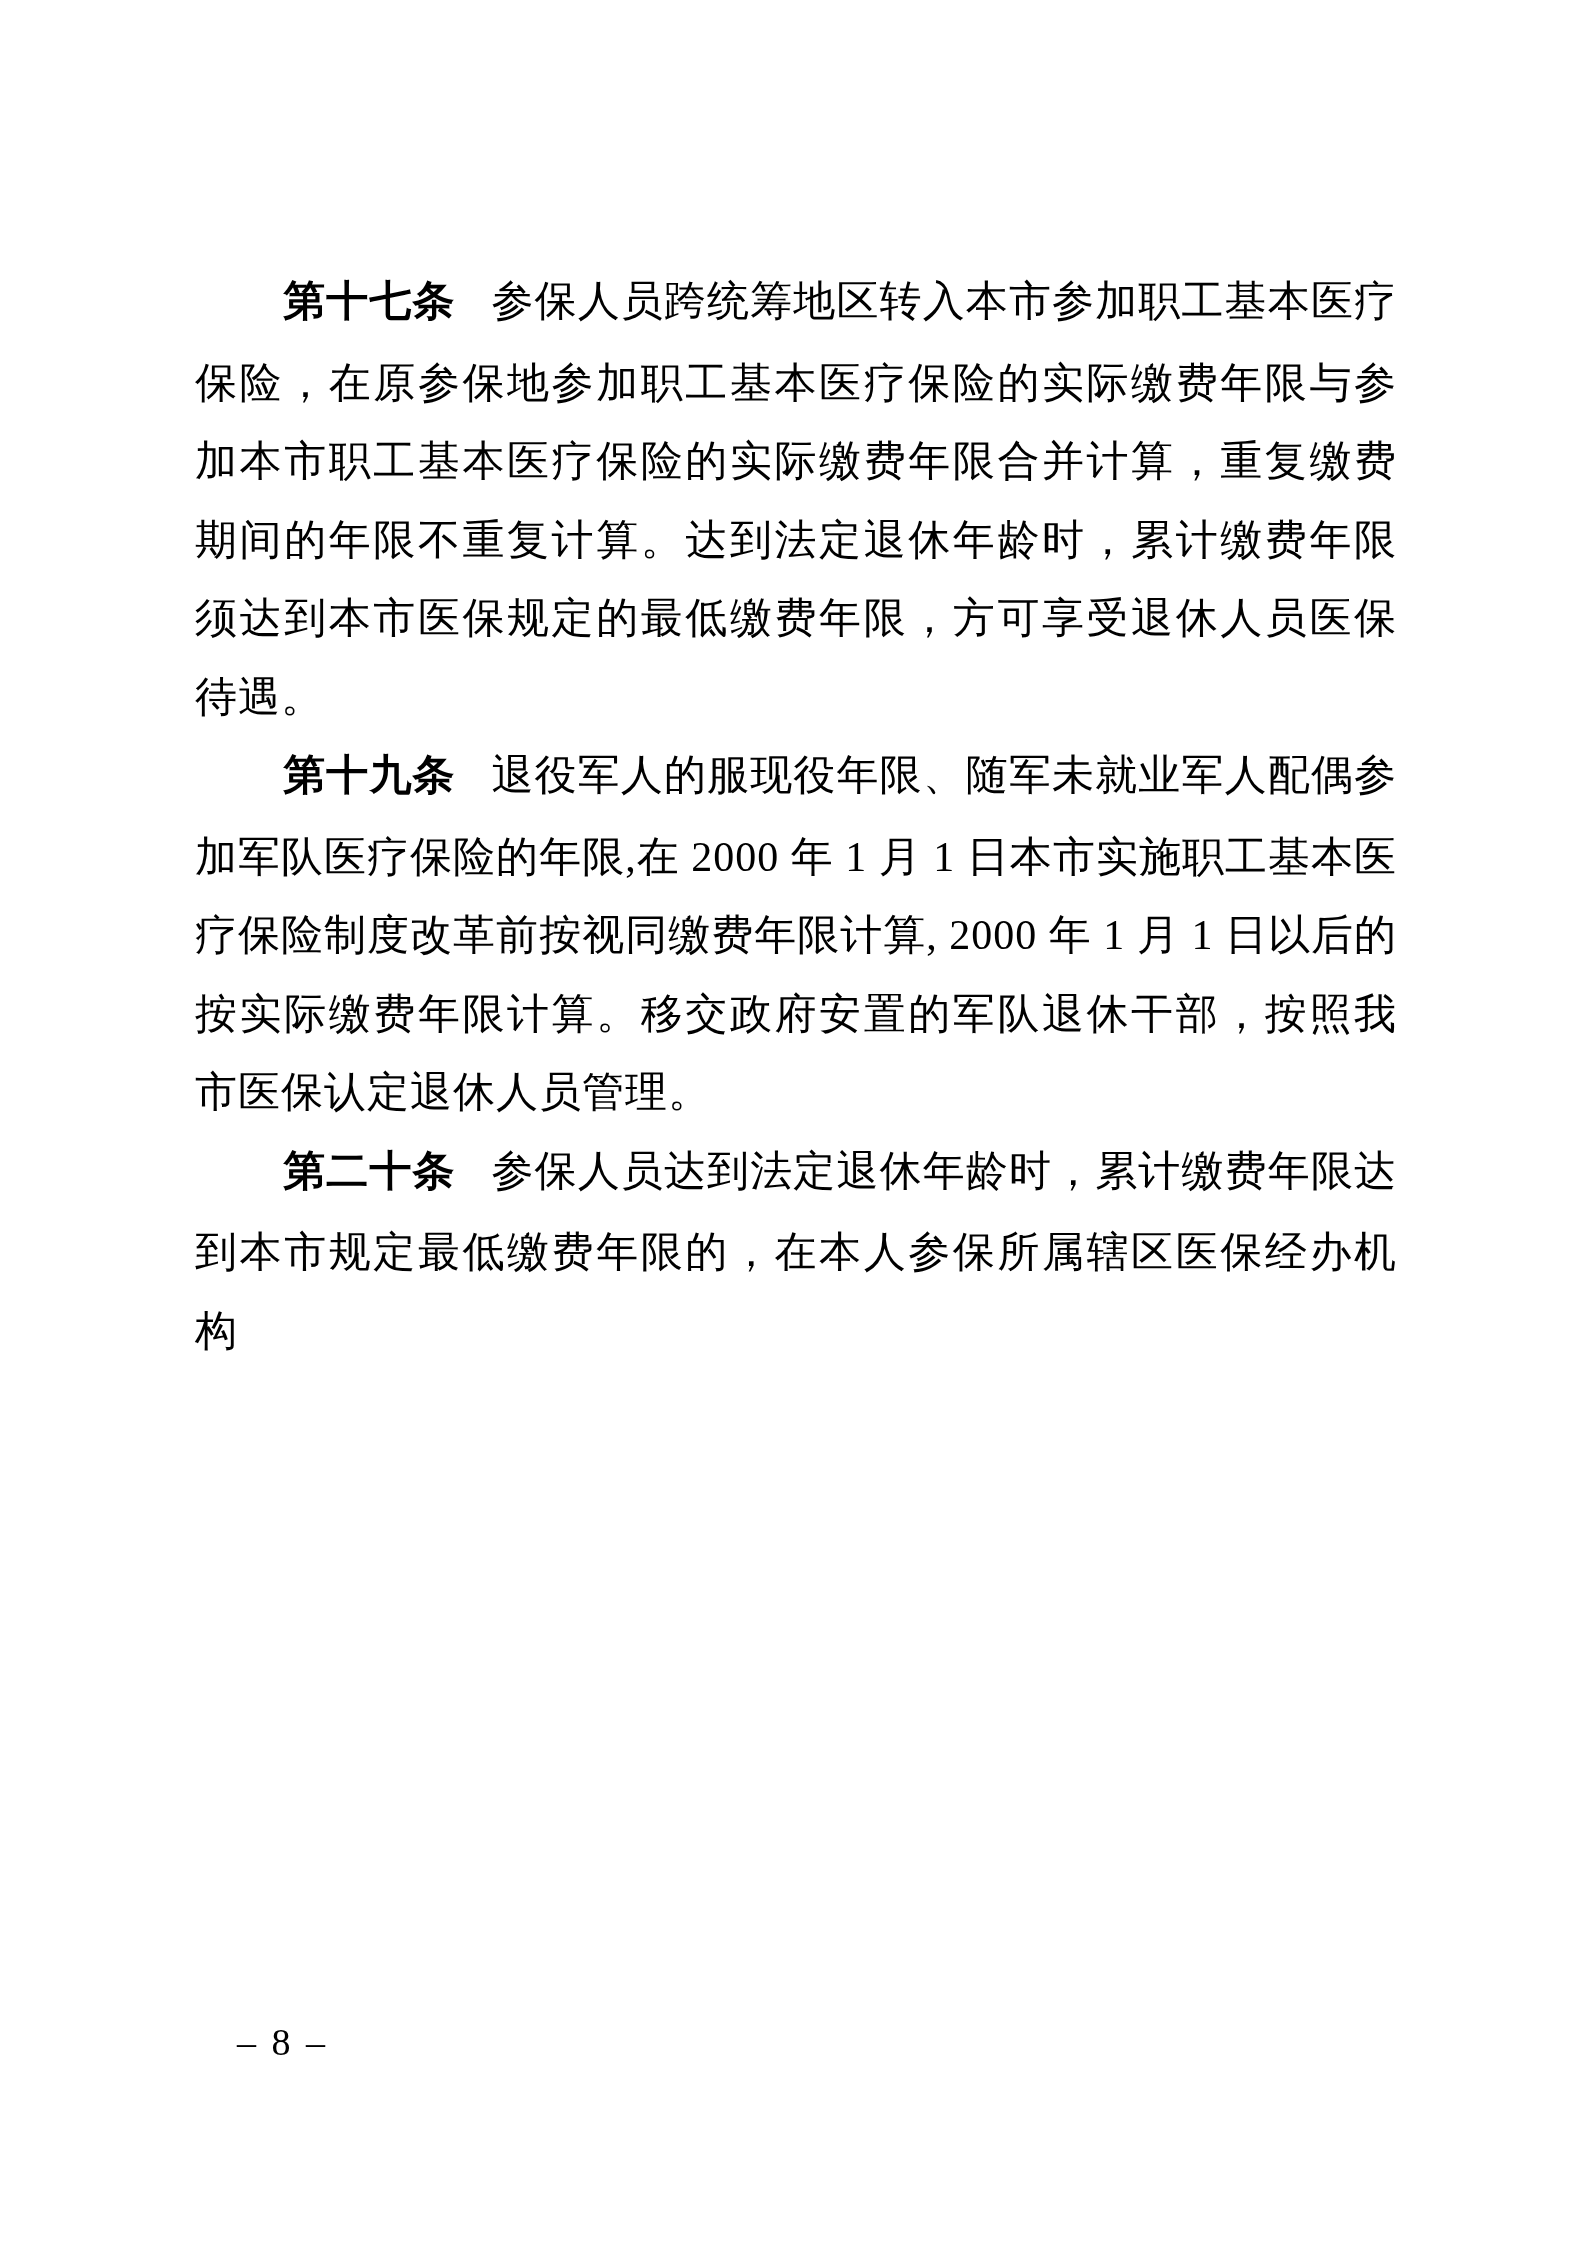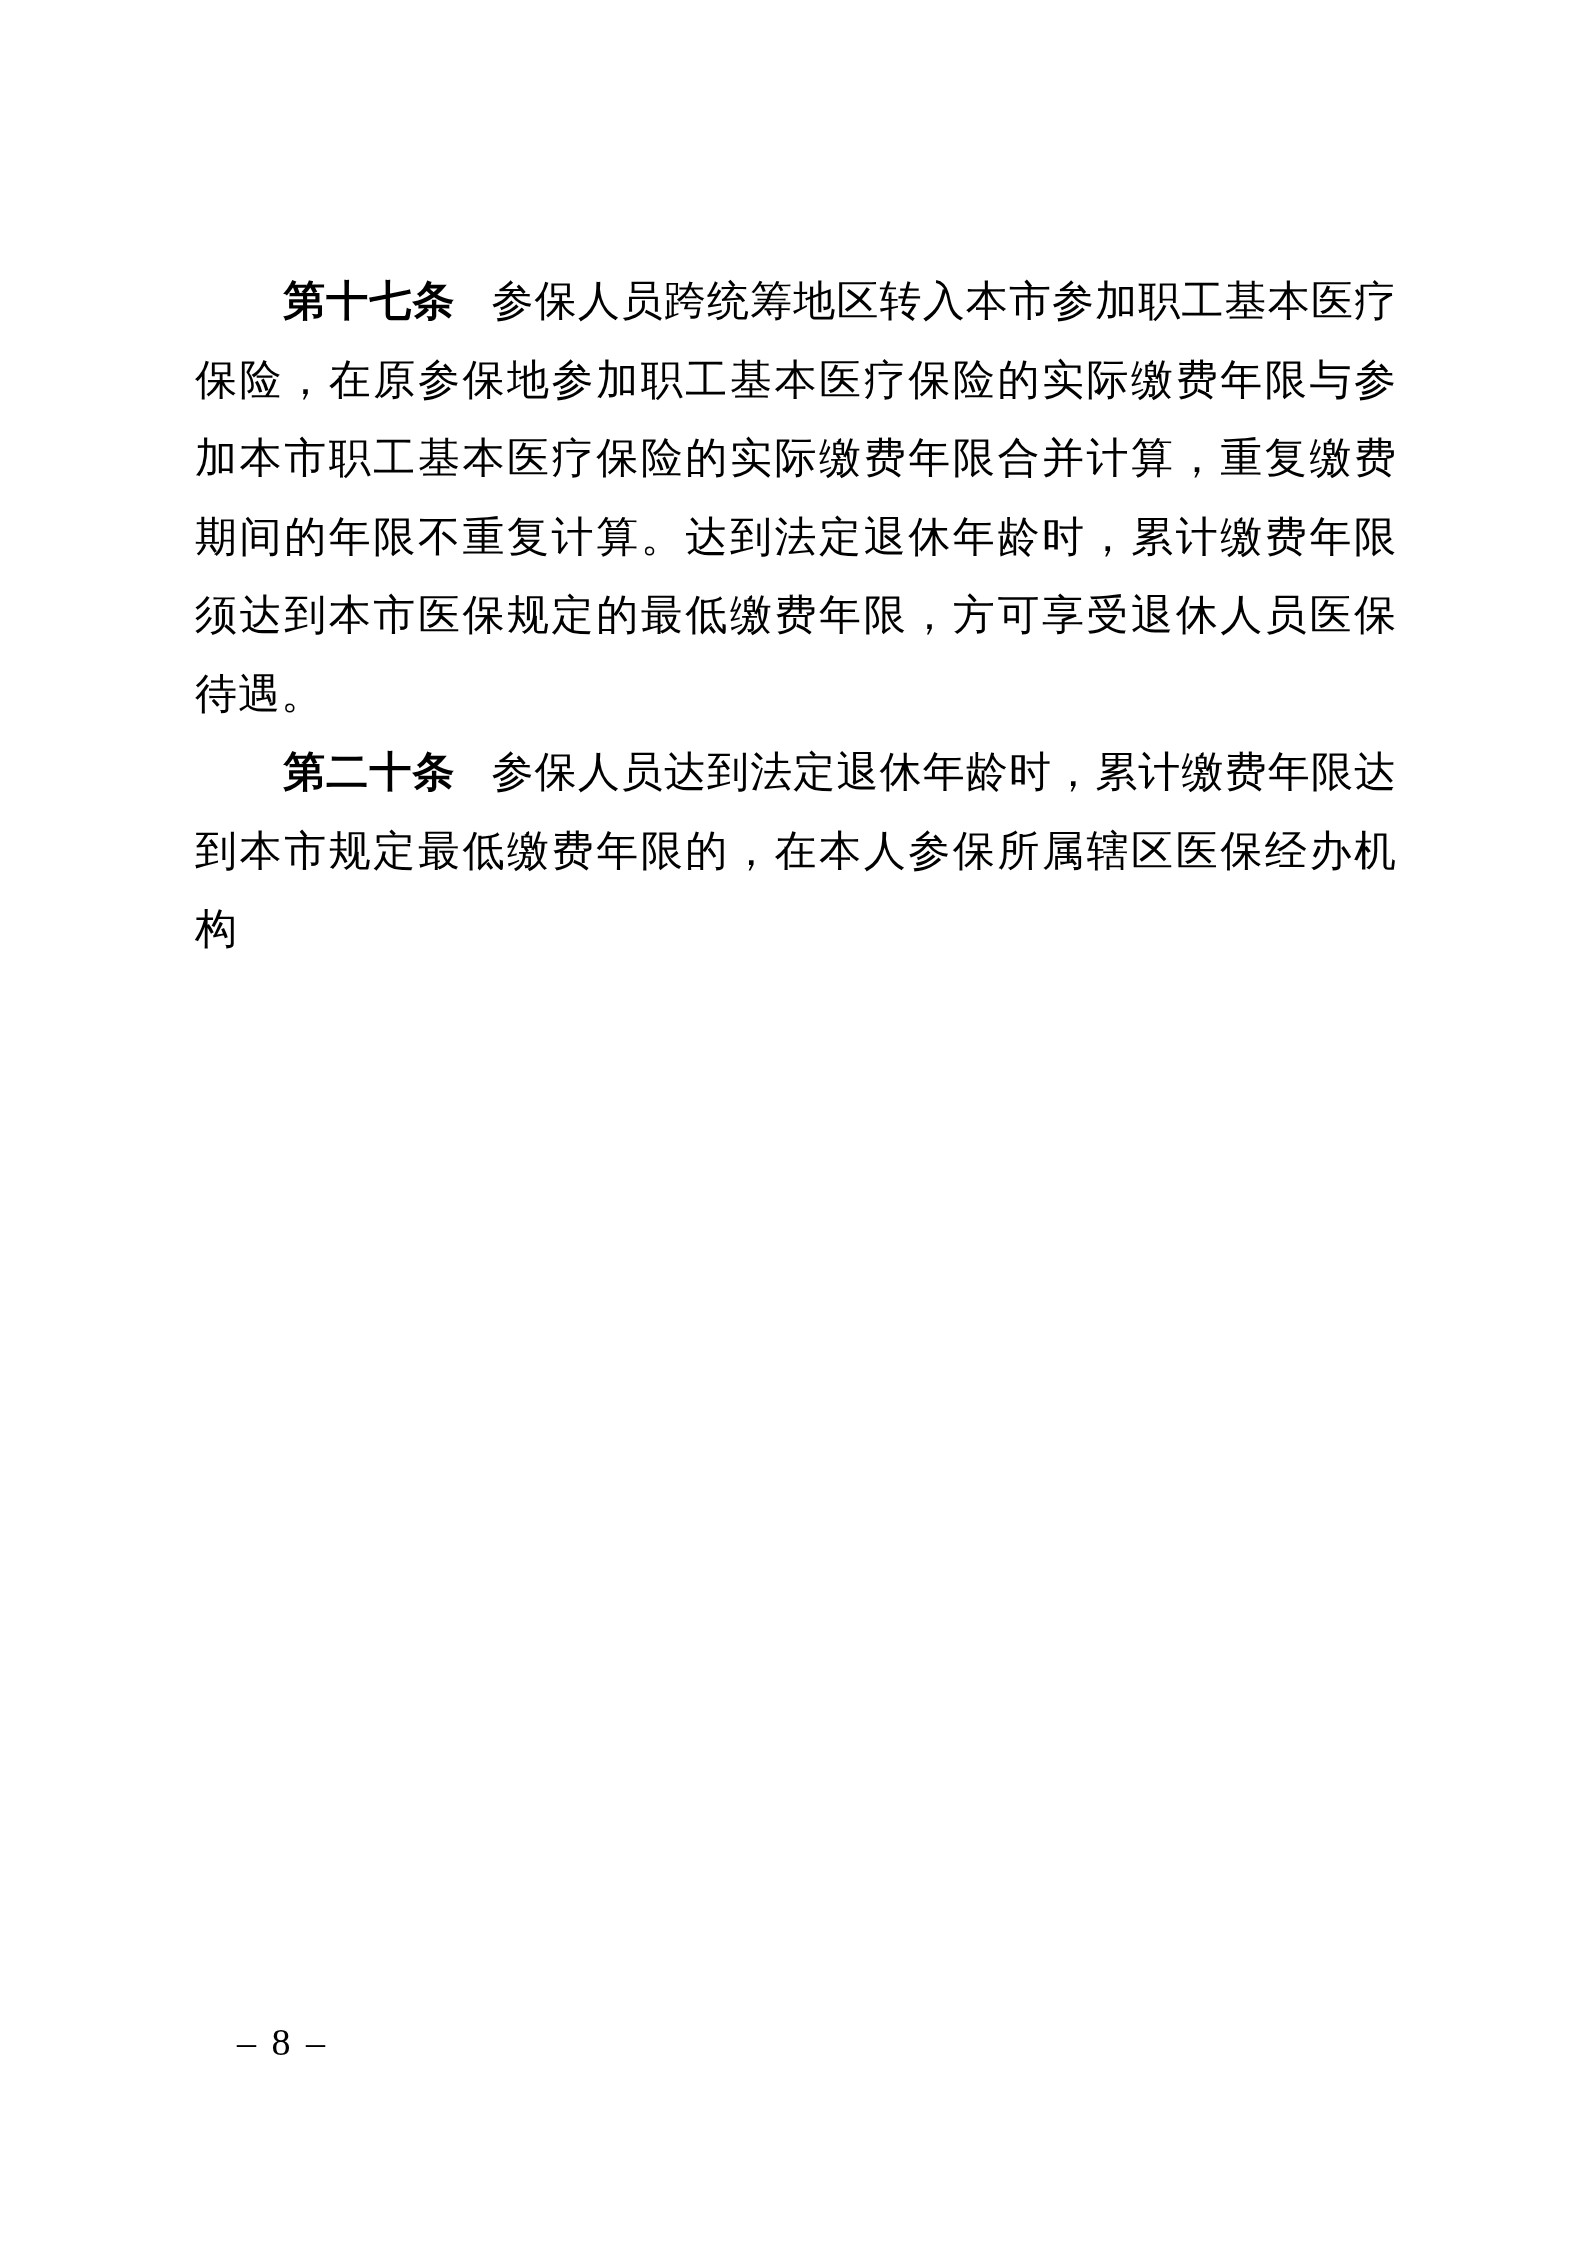--- a/index.html
+++ b/index.html
@@ -35,21 +35,21 @@
   }
   .para {
     margin: 0;
     padding: 0;
     text-indent: 2.1em;
   }
   .para.continuation {
     text-indent: 0;
   }
   .lead {
-    font-family: Liberation Serif, serif;
+    font-family: Liberation Mono, monospace;
     font-weight: bold;
     margin-right: 0.85em;
   }
   .lead:empty {
     display: none;
   }
   .page-number {
     position: absolute;
     left: 237px;
     top: 2020px;
@@ -64,19 +64,20 @@
 <body>
 
 <div class="sheet">
   <div class="text-block">
 
 
 
     <p class="para"><b class="lead">第十七条</b><span>参保人员跨统筹地区转入本市参加职工基本医疗保险，在原参保地参加职工基本医疗保险的实际缴费年限与参加本市职工基本医疗保险的实际缴费年限合并计算，重复缴费期间的年限不重复计算。达到法定退休年龄时，累计缴费年限须达到本市医保规定的最低缴费年限，方可享受退休人员医保待遇。</span></p>
 
 
+    <p class="para"><b class="lead">第十九条</b><span>退役军人的服现役年限、随军未就业军人配偶参加军队医疗保险的年限,在 2000 年 1 月 1 日本市实施职工基本医疗保险制度改革前按视同缴费年限计算, 2000 年 1 月 1 日以后的按实际缴费年限计算。移交政府安置的军队退休干部，按照我市医保认定退休人员管理。</span></p>
 
     <p class="para"><b class="lead">第二十条</b><span>参保人员达到法定退休年龄时，累计缴费年限达到本市规定最低缴费年限的，在本人参保所属辖区医保经办机构</span></p>
 
   </div>
 
   <div class="page-number">– 8 –</div>
 </div>
 
 </body></html>

